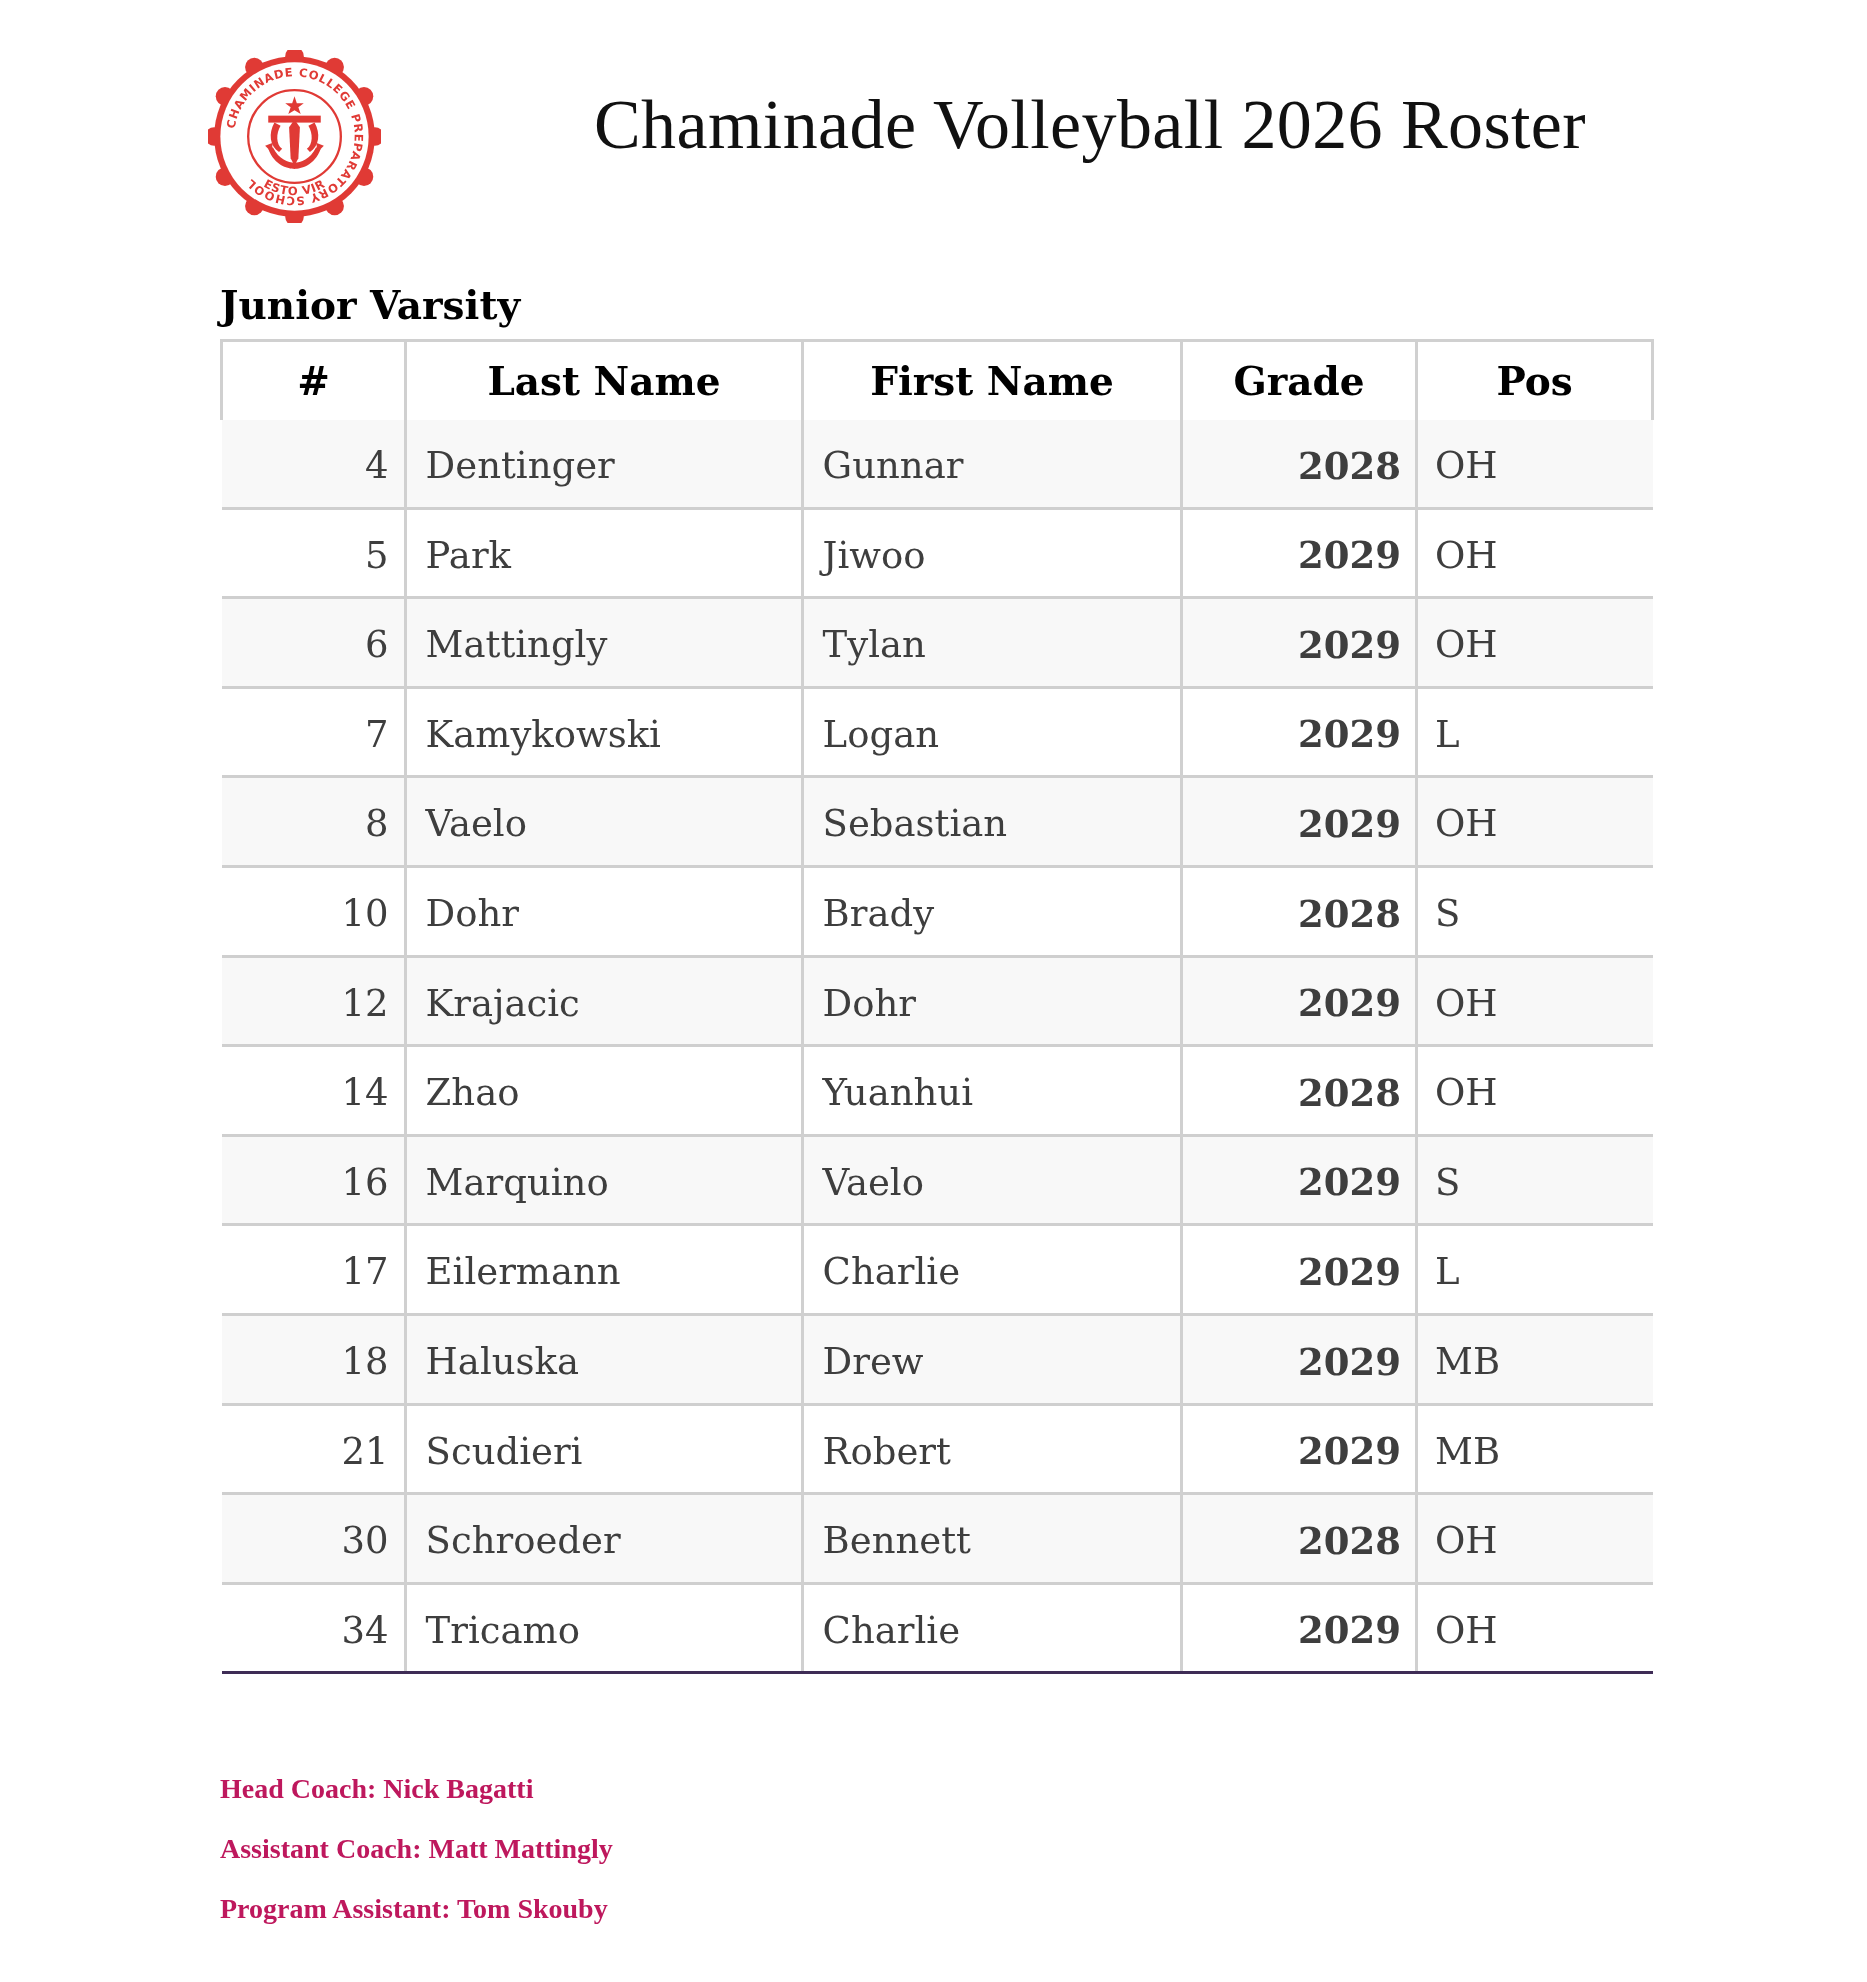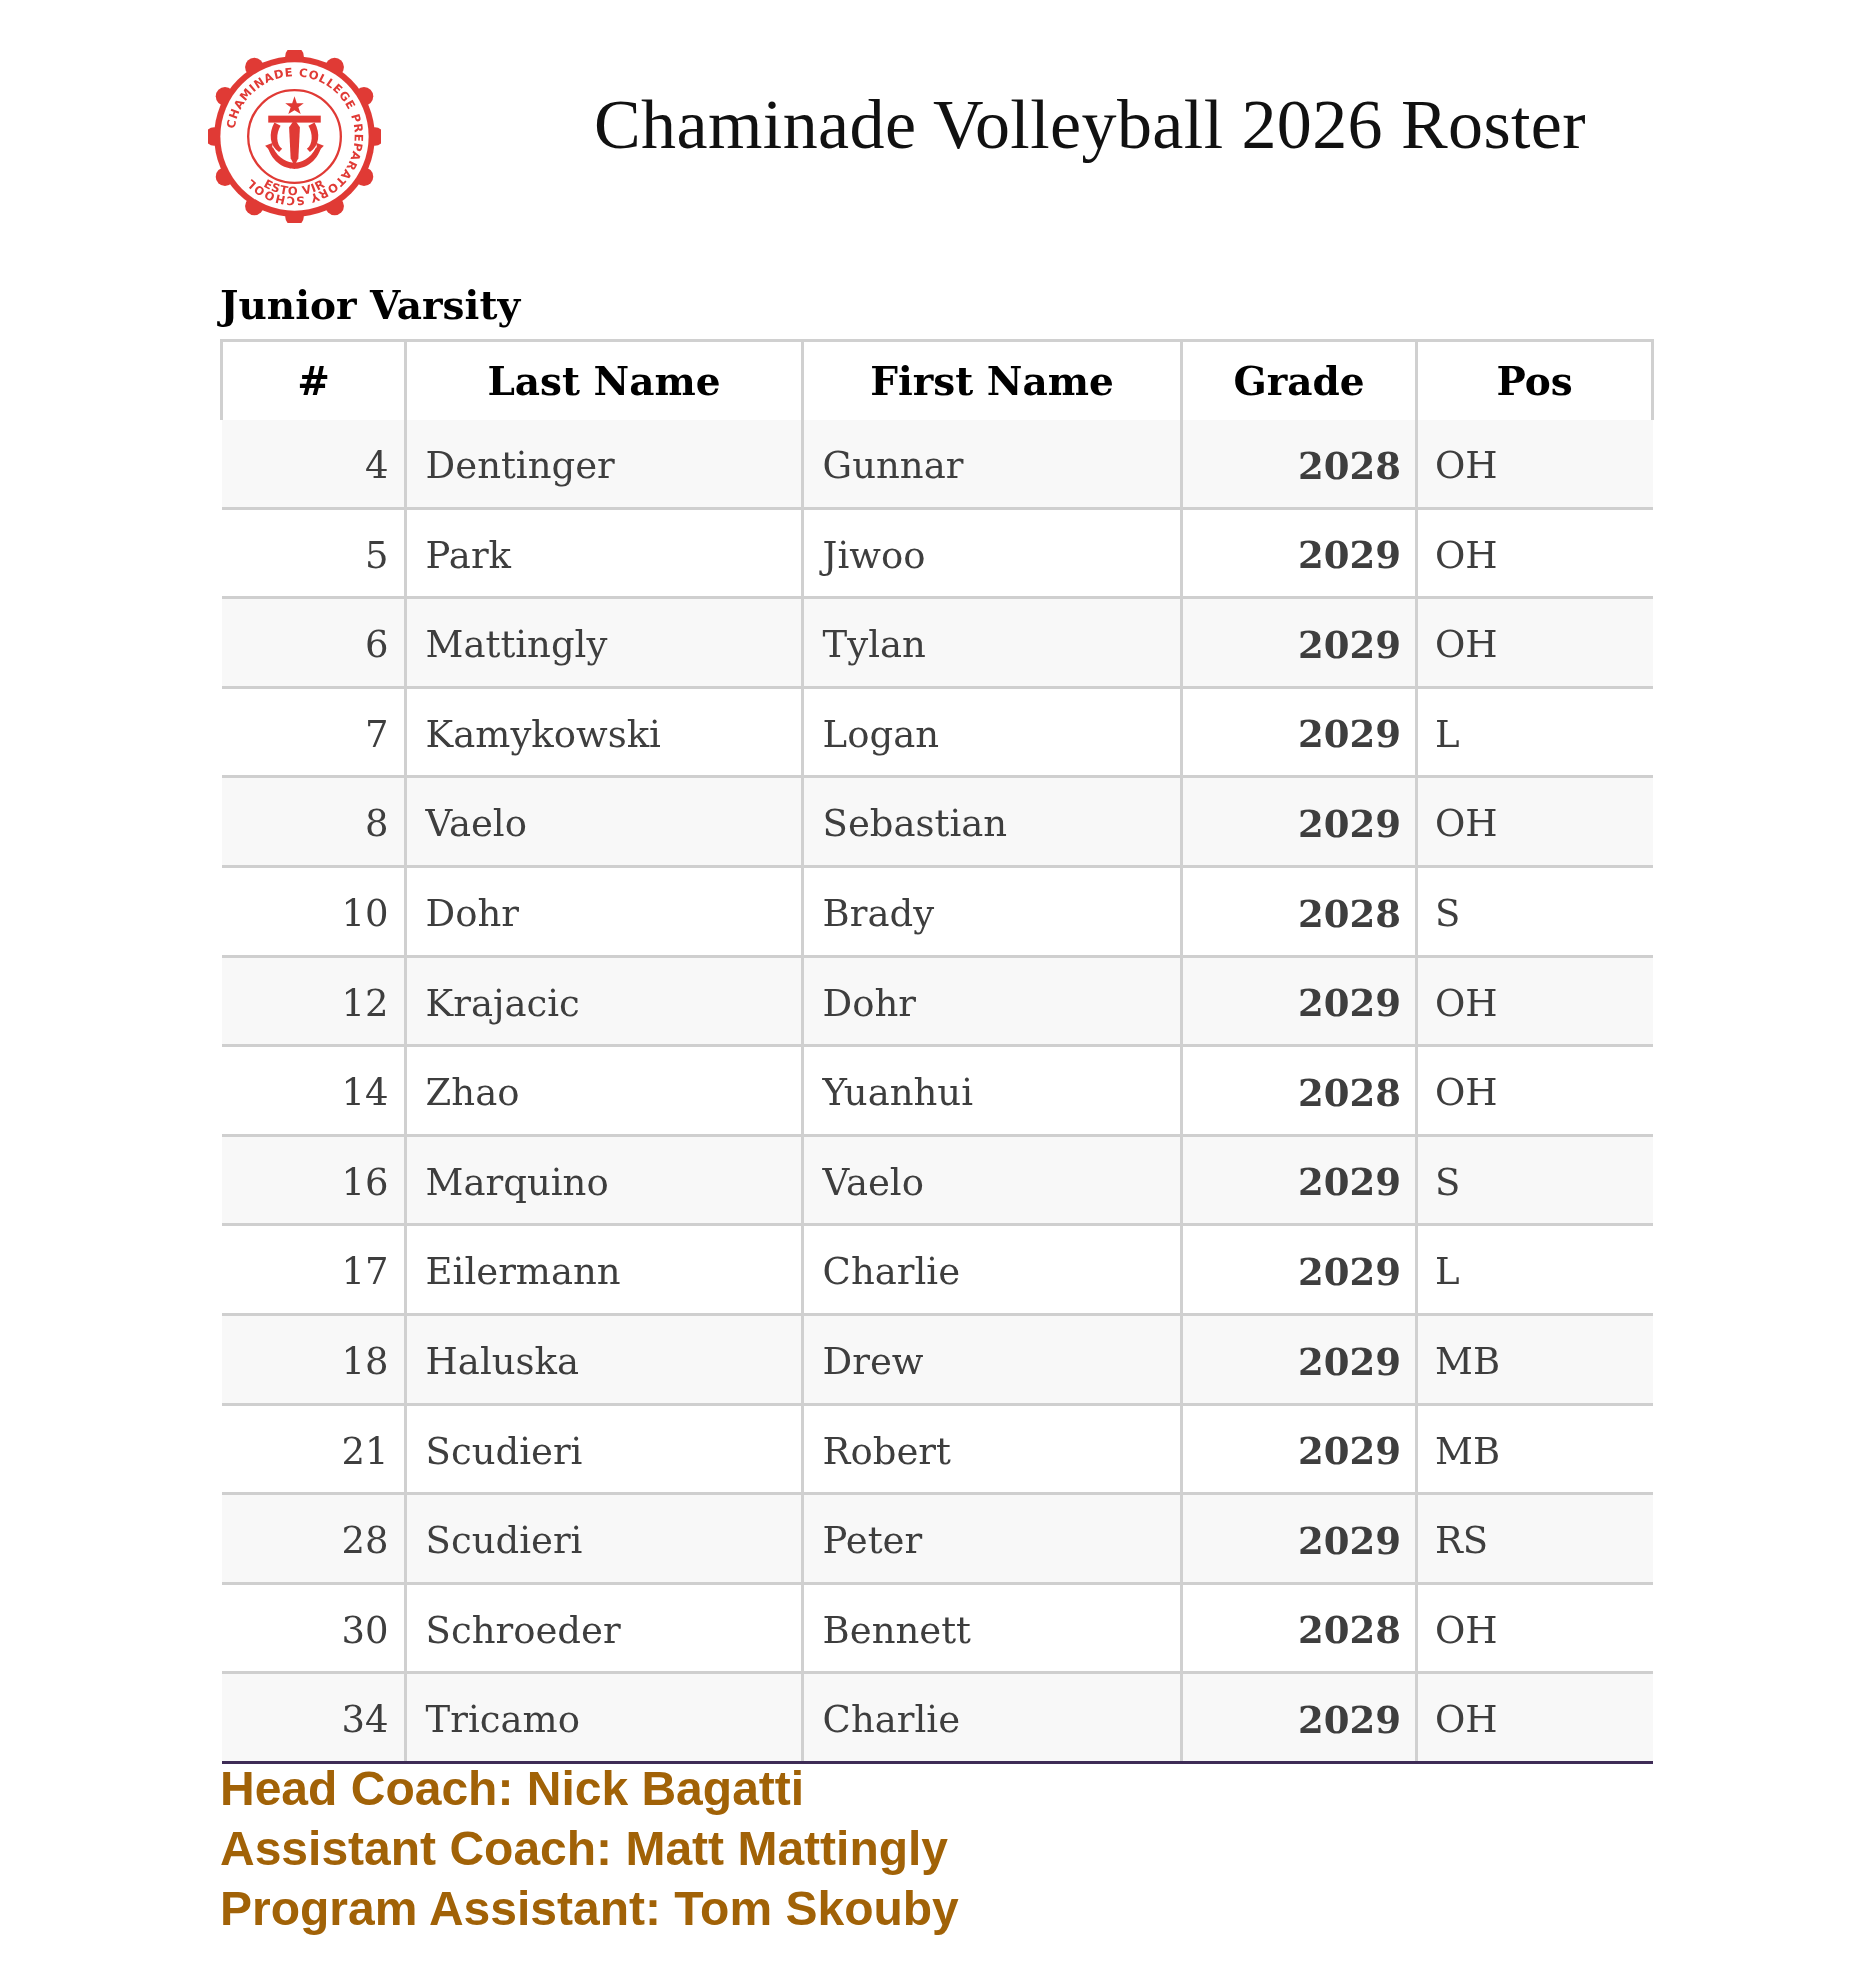--- a/index.html
+++ b/index.html
@@ -33,22 +33,22 @@
   .roster tbody tr:nth-child(odd) td { background:#f8f8f8; }
   .roster tbody tr:nth-child(even) td { background:#ffffff; }
   .roster tbody tr:first-child td { border-top:none; }
   .roster tbody tr:last-child td { border-bottom:3.9px solid #3e2c56; }
   .roster td.num, .roster td.grade { text-align:right; }
   .roster td.num { padding-right:15.5px; }
   .roster td.grade { padding-right:14px;font-weight:bold; }
   .roster td.name { padding-left:18.6px; }
 
   .staff { position:absolute; left:220px; top:1759px; }
-  .staff-line { font-family:Liberation Sans, sans-serif; font-weight:bold; font-size:48px;
-                line-height:60px; color:#a16207; white-space:nowrap; }
+  .staff-line { font-family:Liberation Serif, serif; font-weight:bold; font-size:28px;
+                line-height:60px; color:#be185d; white-space:nowrap; }
 </style>
 </head>
 <body>
 
 <div class="logo">
   <svg width="173" height="173" viewBox="0 0 224 224">
     <defs>
       <path id="ringPath" d="M112,112 m-78,0 a78,78 0 1,1 156,0 a78,78 0 1,1 -156,0"></path>
       <path id="ringBottom" d="M36,112 a76,76 0 0,0 152,0"></path>
     </defs>
@@ -191,27 +191,20 @@
       <td>MB</td>
     </tr>
     <tr>
       <td class="num">21</td>
       <td class="name">Scudieri</td>
       <td class="name">Robert</td>
       <td class="grade">2029</td>
       <td>MB</td>
     </tr>
     <tr>
-      <td class="num">28</td>
-      <td class="name">Scudieri</td>
-      <td class="name">Peter</td>
-      <td class="grade">2029</td>
-      <td>RS</td>
-    </tr>
-    <tr>
       <td class="num">30</td>
       <td class="name">Schroeder</td>
       <td class="name">Bennett</td>
       <td class="grade">2028</td>
       <td>OH</td>
     </tr>
     <tr>
       <td class="num">34</td>
       <td class="name">Tricamo</td>
       <td class="name">Charlie</td>

